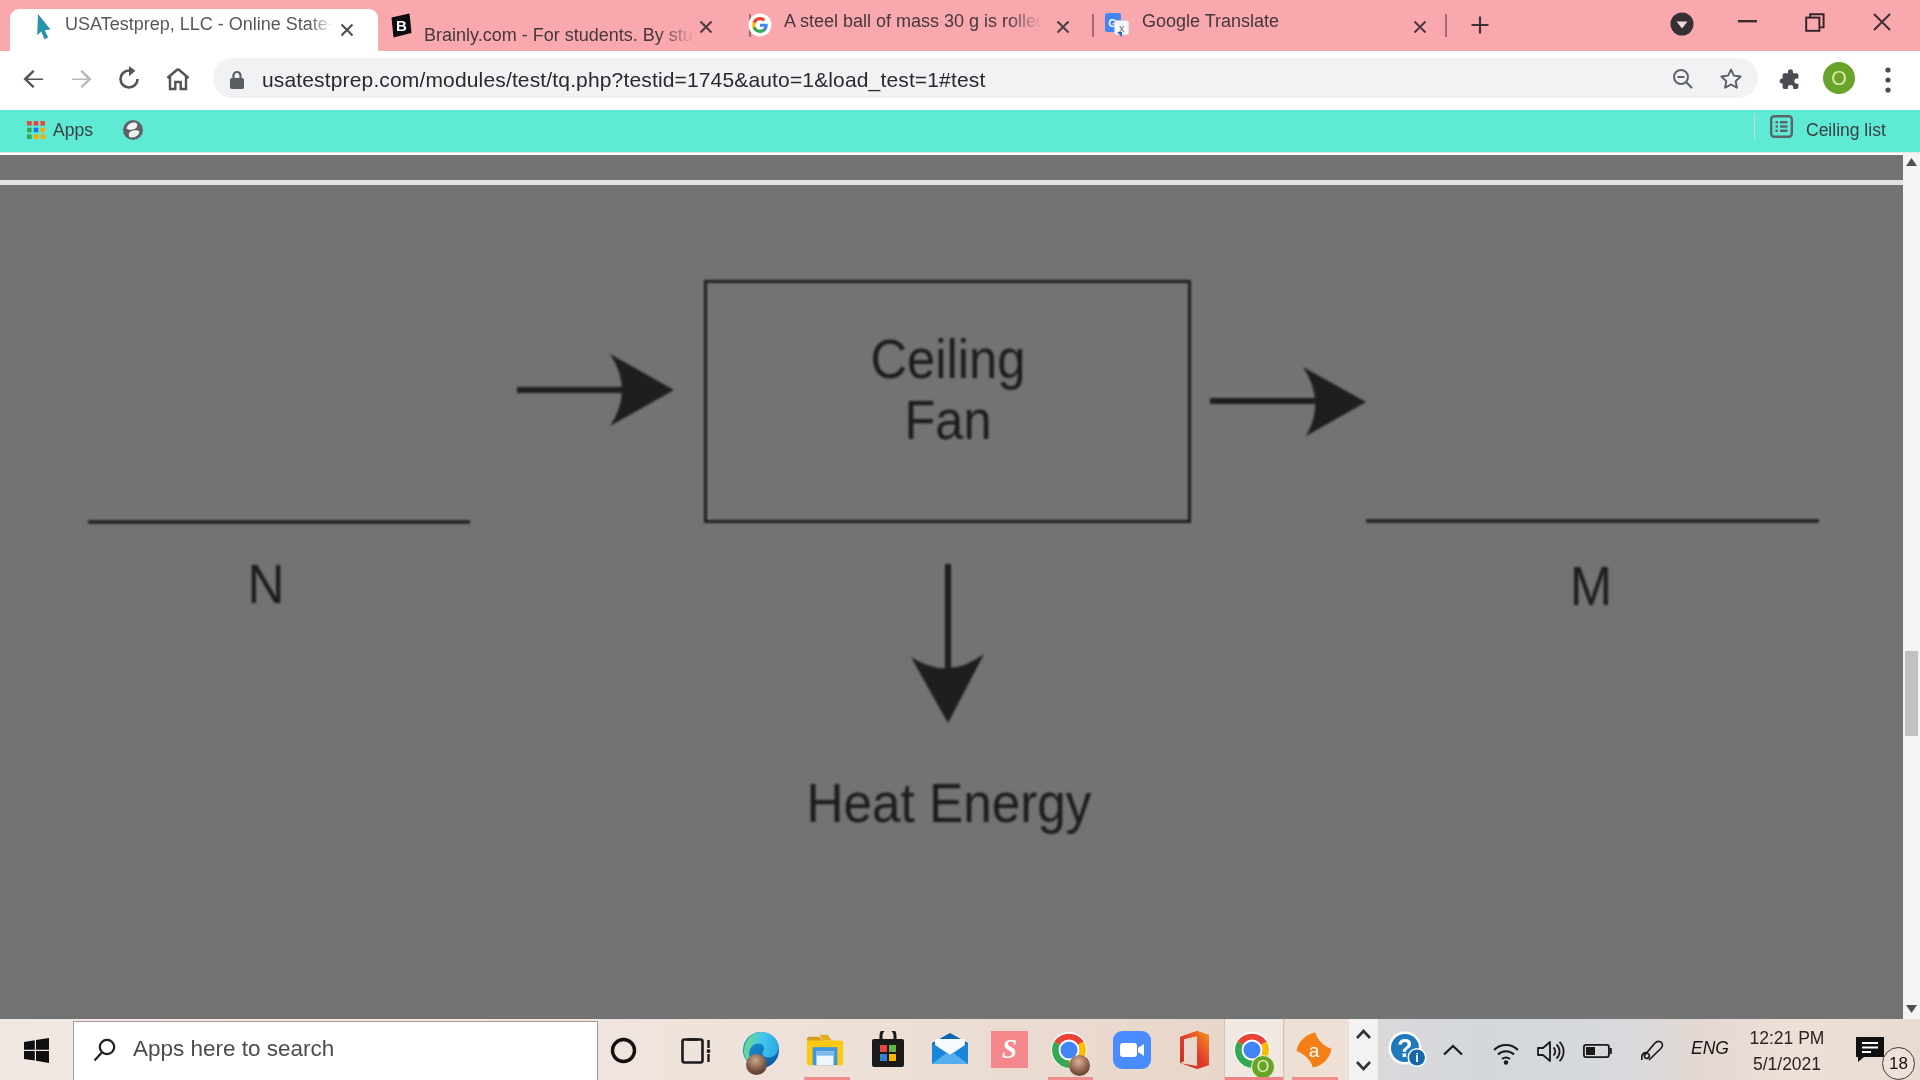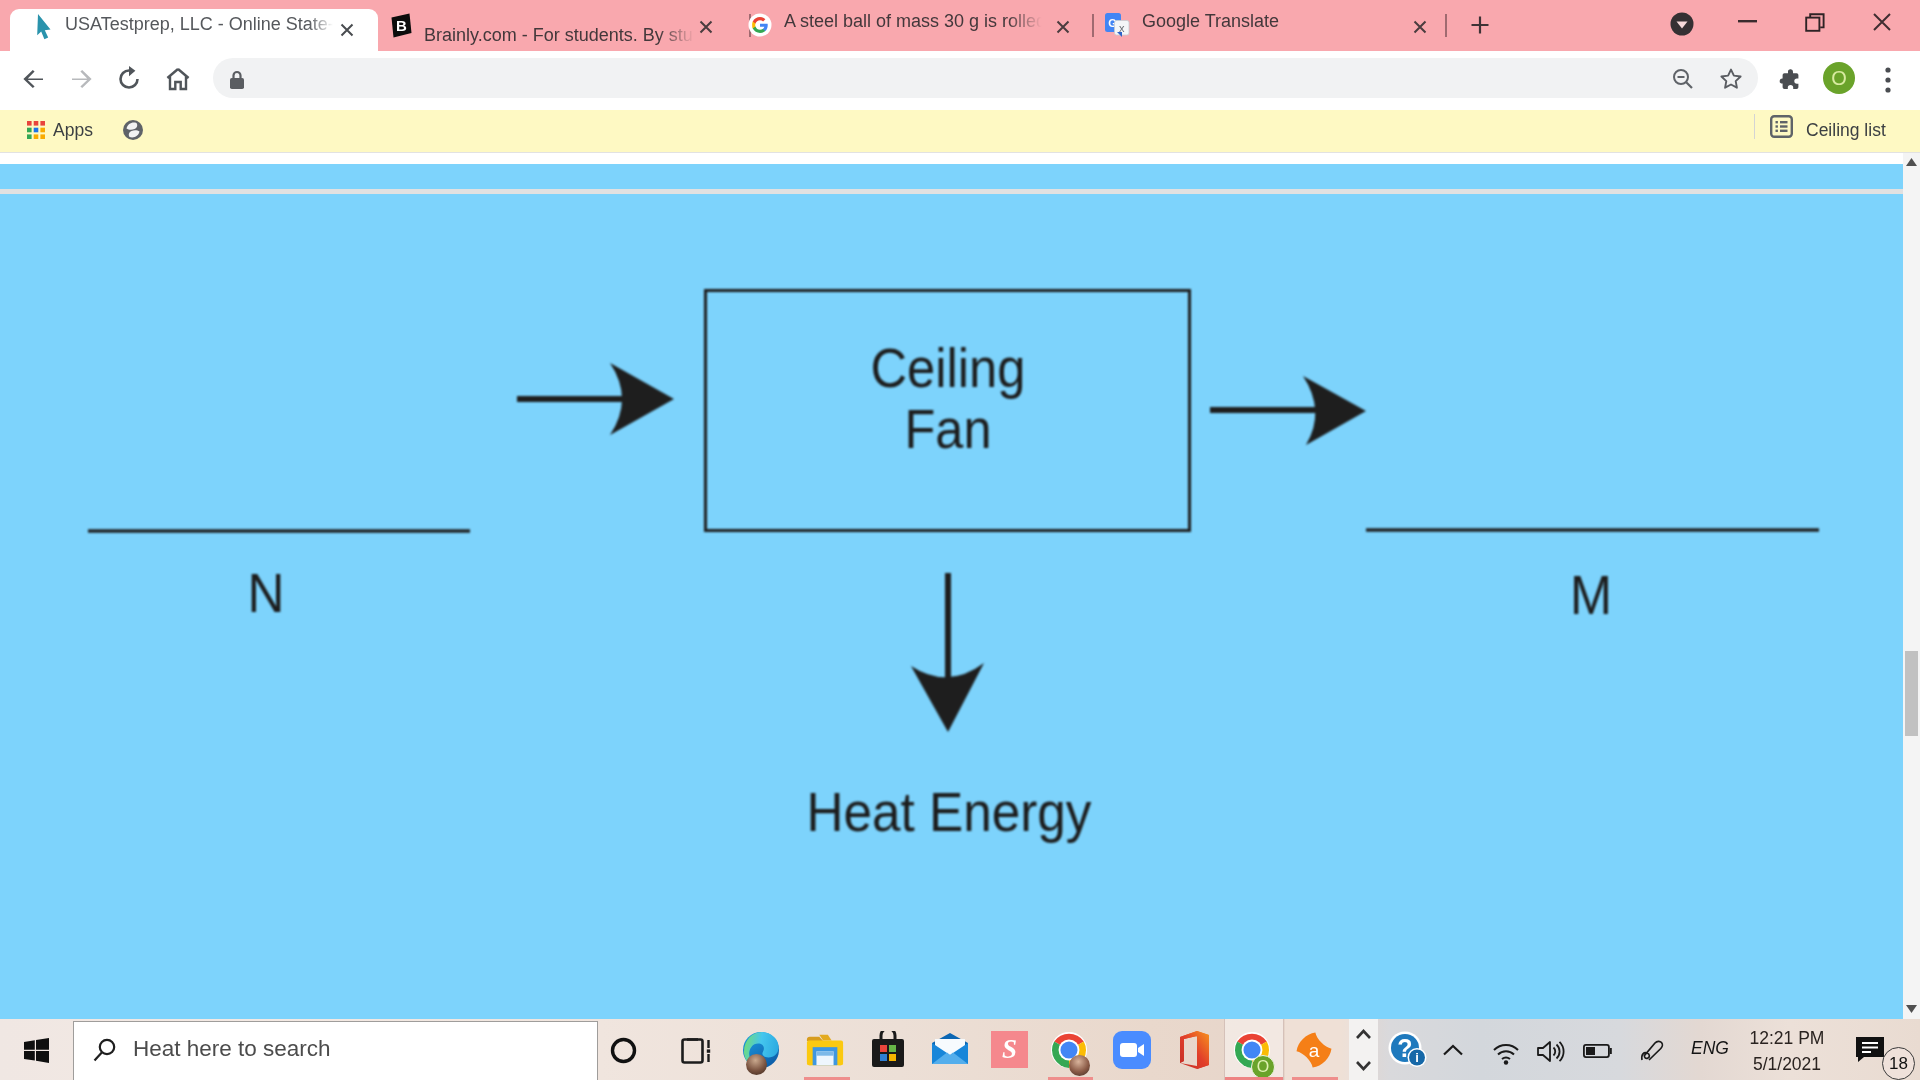--- a/index.html
+++ b/index.html
@@ -14,25 +14,25 @@
   #activetab .tab-title { color:#55585c; }
   .tabsep { top:14px; width:1.6px; height:23px; background:#a06a70; }
   .fadepink { -webkit-mask-image:linear-gradient(90deg,#000 85%,transparent 98%); mask-image:linear-gradient(90deg,#000 85%,transparent 98%); }
 
   
   #toolbar { left:0; top:51px; width:1920px; height:59px; background:#fff; }
   #omnibox { left:213px; top:58px; width:1545px; height:40px; border-radius:20px; background:#f1f2f3; top:7px; left:213px; }
   #urltext { font-size:21px; color:#27292d; letter-spacing:0.15px; }
 
   
-  #bookmarks { left:0; top:110px; width:1920px; height:43px; background:#fef9c3; border-bottom:1px solid #e2e2e2; }
+  #bookmarks { left:0; top:110px; width:1920px; height:43px; background:#5eead4; border-bottom:1px solid #e2e2e2; }
   .bmtext { font-size:17.5px; color:#3c4043; }
 
   
-  #content { left:0; top:164px; width:1903px; height:866px; background:#7dd3fc; }
+  #content { left:0; top:155px; width:1903px; height:866px; background:#737373; }
   #grayband { left:0; top:25px; width:1903px; height:5px; background:#e1e1e1; }
 
   
   #scrollbar { left:1903px; top:153px; width:17px; height:866px; background:#f4f4f4; }
   #scrollthumb { left:2px; top:498px; width:13px; height:85px; background:#c1c1c1; }
 
   
   #taskbar { left:0; top:1019px; width:1920px; height:61px;
     background:linear-gradient(90deg,#f0e7e3 0px,#f3e9e3 260px,#f0e5de 600px,#ecdfd6 900px,#e9d8cc 1150px,#e6d4c9 1340px,#d9d9dc 1390px,#d3d7dc 1480px,#d7d9dd 1620px,#e3d8d2 1700px,#ece0d8 1790px,#e9dbd1 1920px); }
   .tbicon { top:12px; width:38px; height:38px; }
@@ -123,20 +123,21 @@
       <path d="M13 3.2 a9.8 9.8 0 1 0 9.8 9.8 h-2.6 a7.2 7.2 0 1 1 -7.2 -7.2 v4.4 l6.4 -5.4 L13 0 Z" fill="#50555a"></path>
     </svg>
     <svg class="abs" style="left:164px;top:14px" width="28" height="28" viewBox="0 0 28 28">
       <path d="M14 4 L3.4 13 M14 4 L24.6 13 M6 10.8 V24 H11.3 V17 H16.7 V24 H22 V10.8" fill="none" stroke="#50555a" stroke-width="2.4"></path>
     </svg>
     <div id="omnibox" class="abs"></div>
     <svg class="abs" style="left:228px;top:18px" width="18" height="22" viewBox="0 0 18 22">
       <rect x="2" y="9" width="14" height="11" rx="1.8" fill="#5a5d61"></rect>
       <path d="M5.5 9 V6.5 a3.5 3.5 0 0 1 7 0 V9" fill="none" stroke="#5a5d61" stroke-width="2.2"></path>
     </svg>
+    <div id="urltext" class="abs" style="left:262px;top:17px;">usatestprep.com/modules/test/tq.php?testid=1745&amp;auto=1&amp;load_test=1#test</div>
     <svg class="abs" style="left:1671px;top:16px" width="24" height="24" viewBox="0 0 24 24">
       <circle cx="10" cy="10" r="7" fill="none" stroke="#5f6368" stroke-width="2"></circle>
       <path d="M6.5 10 H13.5" stroke="#5f6368" stroke-width="2"></path>
       <path d="M15.2 15.2 L21 21" stroke="#5f6368" stroke-width="2.2"></path>
     </svg>
     <svg class="abs" style="left:1719px;top:16px" width="24" height="24" viewBox="0 0 24 24">
       <path d="M12 2.6 L14.9 8.6 L21.6 9.5 L16.7 14.1 L17.9 20.7 L12 17.5 L6.1 20.7 L7.3 14.1 L2.4 9.5 L9.1 8.6 Z" fill="none" stroke="#5a5d62" stroke-width="1.9" stroke-linejoin="round"></path>
     </svg>
     <svg class="abs" style="left:1778px;top:16px" width="25" height="25" viewBox="0 0 25 25">
       <path d="M10 3.8 a2.6 2.6 0 0 1 5 1 v1.4 h3.6 a1.8 1.8 0 0 1 1.8 1.8 v3.4 h-1.4 a2.7 2.7 0 0 0 0 5.4 h1.4 v3.4 a1.8 1.8 0 0 1 -1.8 1.8 h-3.4 v-1.4 a2.7 2.7 0 0 0 -5.4 0 v1.4 H6.4 a1.8 1.8 0 0 1 -1.8 -1.8 v-3.6 H3.2 a2.6 2.6 0 0 1 1 -5 h0.4 V8 a1.8 1.8 0 0 1 1.8 -1.8 h3.6 Z" fill="#4a4d51"></path>
@@ -223,21 +224,21 @@
 
     <svg class="abs" style="left:24px;top:19px" width="25" height="25" viewBox="0 0 25 25">
       <path d="M0 4 L10.8 2.2 V11.8 H0 Z M12 2 L25 0 V11.8 H12 Z M0 13 H10.8 V22.6 L0 21 Z M12 13 H25 V25 L12 22.8 Z" fill="#0f0f0f"></path>
     </svg>
 
     <div class="abs" style="left:73px;top:2px;width:525px;height:59px;background:#fff;border:1.5px solid #9f9d9b;border-bottom:none;"></div>
     <svg class="abs" style="left:92px;top:18px" width="26" height="26" viewBox="0 0 26 26">
       <circle cx="15" cy="10" r="7.2" fill="none" stroke="#1f1f1f" stroke-width="2.2"></circle>
       <path d="M9.8 15.5 L2.5 23.5" stroke="#1f1f1f" stroke-width="2.2"></path>
     </svg>
-    <div class="abs" style="left:133px;top:17px;font-size:22.5px;color:#4c4c4c;">Heat here to search</div>
+    <div class="abs" style="left:133px;top:17px;font-size:22.5px;color:#4c4c4c;">Apps here to search</div>
 
     <svg class="abs" style="left:610px;top:37px;top:18px" width="27" height="27" viewBox="0 0 27 27">
       <circle cx="13.5" cy="13.5" r="11" fill="none" stroke="#111" stroke-width="3.4"></circle>
     </svg>
 
     <svg class="abs" style="left:681px;top:19px" width="30" height="26" viewBox="0 0 30 26">
       <rect x="1.5" y="1.5" width="20" height="23" rx="2" fill="none" stroke="#1c1c1c" stroke-width="2.6"></rect>
       <rect x="5" y="9" width="13" height="8" fill="#1c1c1c" opacity="0.0"></rect>
       <path d="M6 1.5 H17" stroke="#1c1c1c" stroke-width="2.6"></path>
       <path d="M27.5 2 V10 M27.5 16 V24" stroke="#1c1c1c" stroke-width="2.4"></path>

